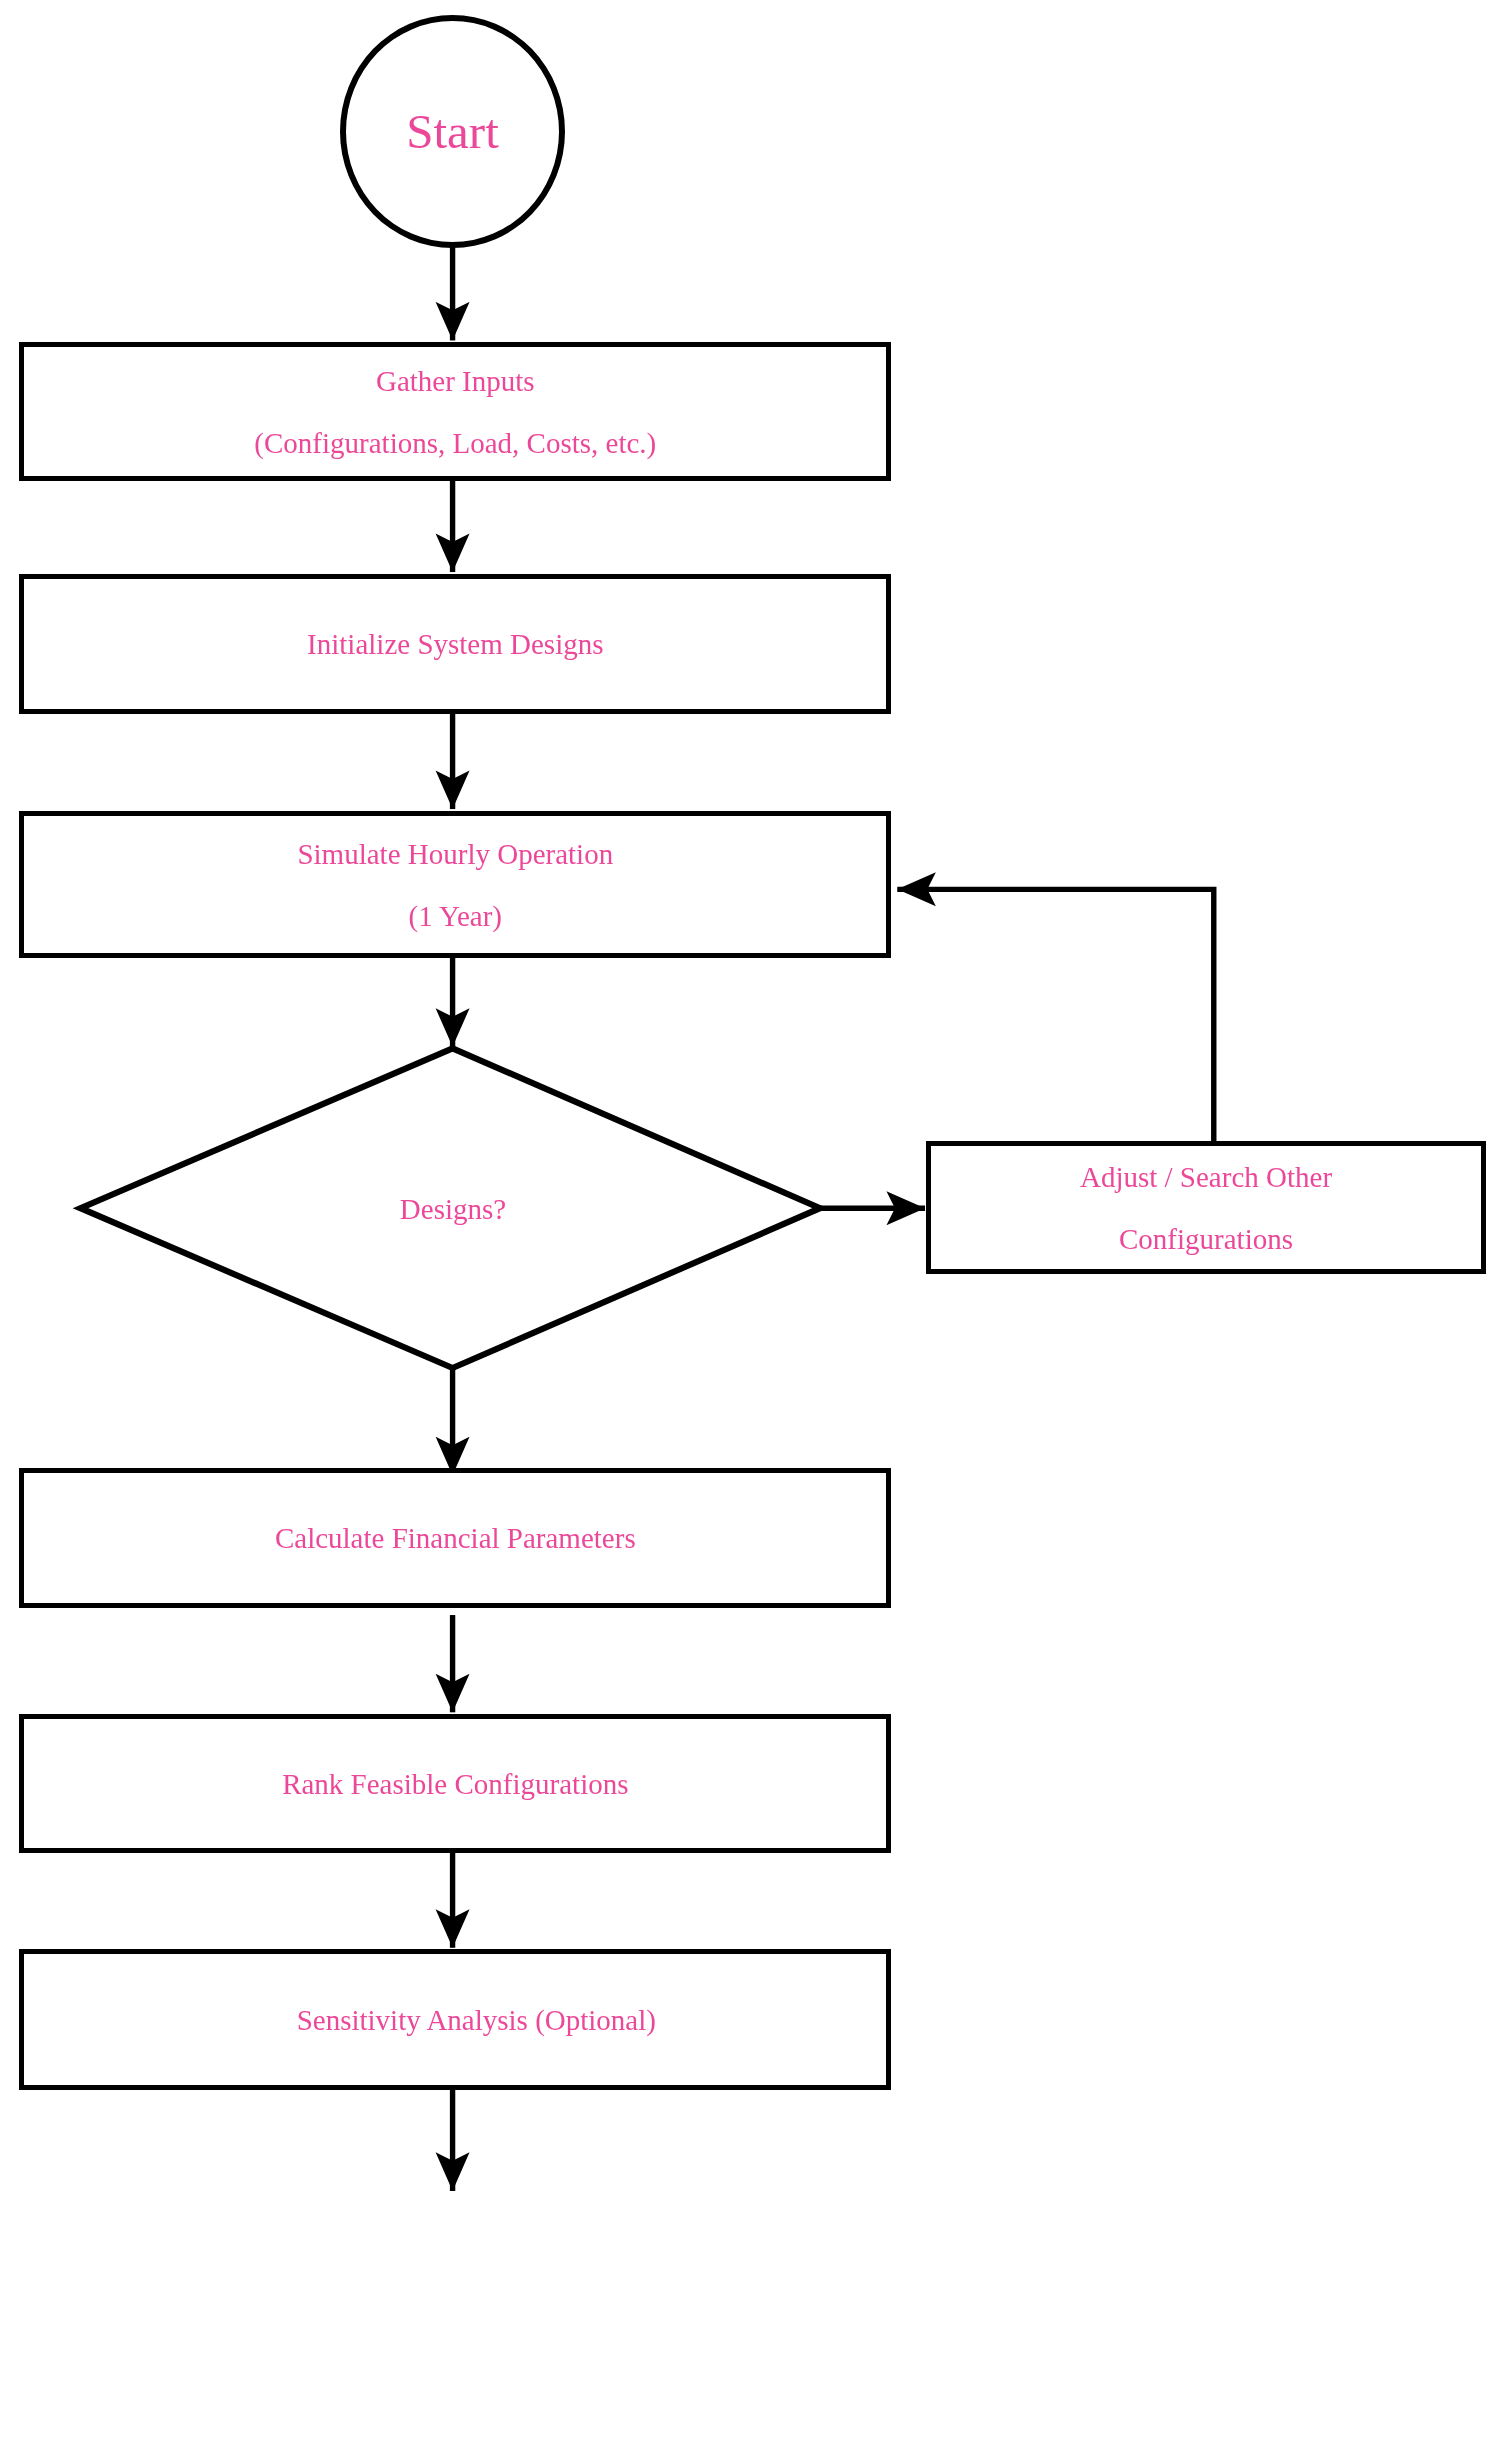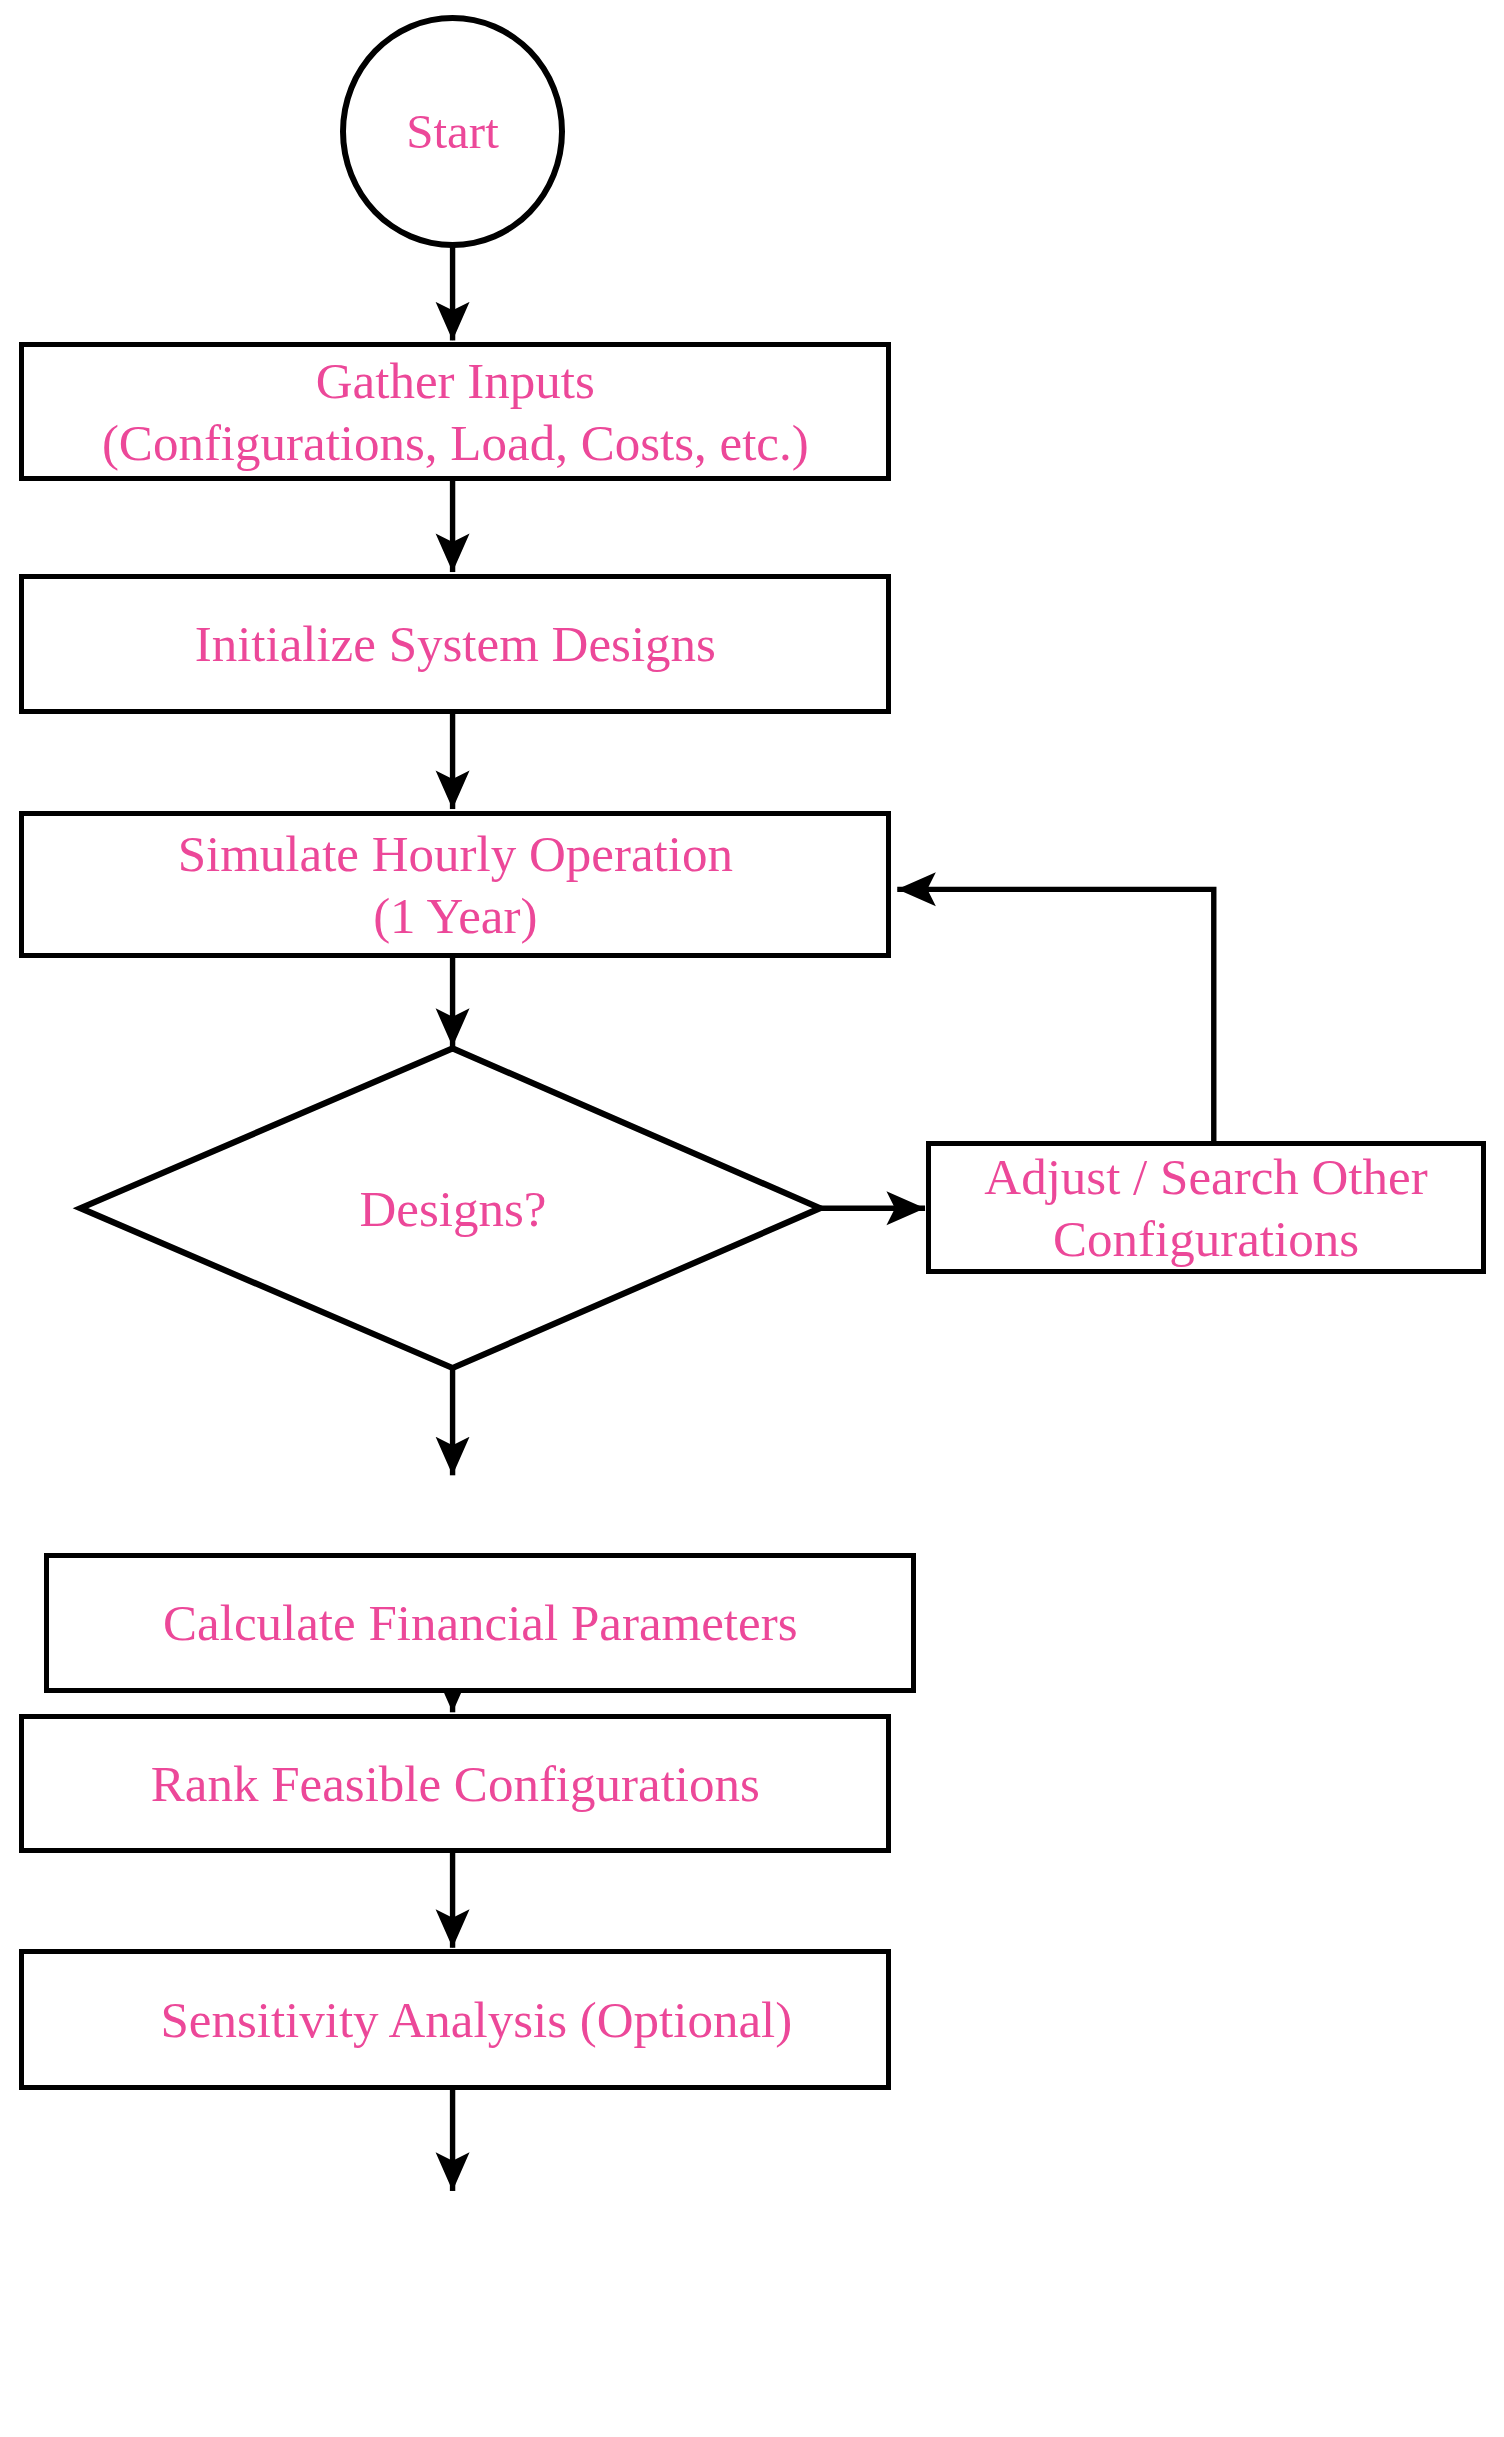--- a/index.html
+++ b/index.html
@@ -35,21 +35,21 @@
     border: 6.2px solid #000000;
     border-radius: 50%;
   }
   .decision-label {
     background: transparent;
     border: none;
   }
   .node span {
     display: block;
     white-space: nowrap;
-    font-size: 51px;
+    font-size: 29px;
     line-height: 62px;
   }
   .terminator span {
     font-size: 49px;
     line-height: 54px;
   }
 </style>
 </head>
 <body>
 
@@ -98,21 +98,21 @@
 
   <div class="node decision-label" style="left:144px; top:1112px; width:618px; height:193px;">
     <span>Designs?</span>
   </div>
 
   <div class="node process" style="left:926px; top:1141px; width:560px; height:133px;">
     <span>Adjust / Search Other</span>
     <span>Configurations</span>
   </div>
 
-  <div class="node process" style="left:19.3px; top:1553px; width:872px; height:140px;margin-left:25px;">
+  <div class="node process" style="left:19.3px; top:1468px; width:872px; height:140px;">
     <span>Calculate Financial Parameters</span>
   </div>
 
   <div class="node process" style="left:19.3px; top:1714px; width:872px; height:139px;">
     <span>Rank Feasible Configurations</span>
   </div>
 
   <div class="node process" style="left:19.3px; top:1949px; width:872px; height:141px;padding-left:42px;">
     <span>Sensitivity Analysis (Optional)</span>
   </div>

